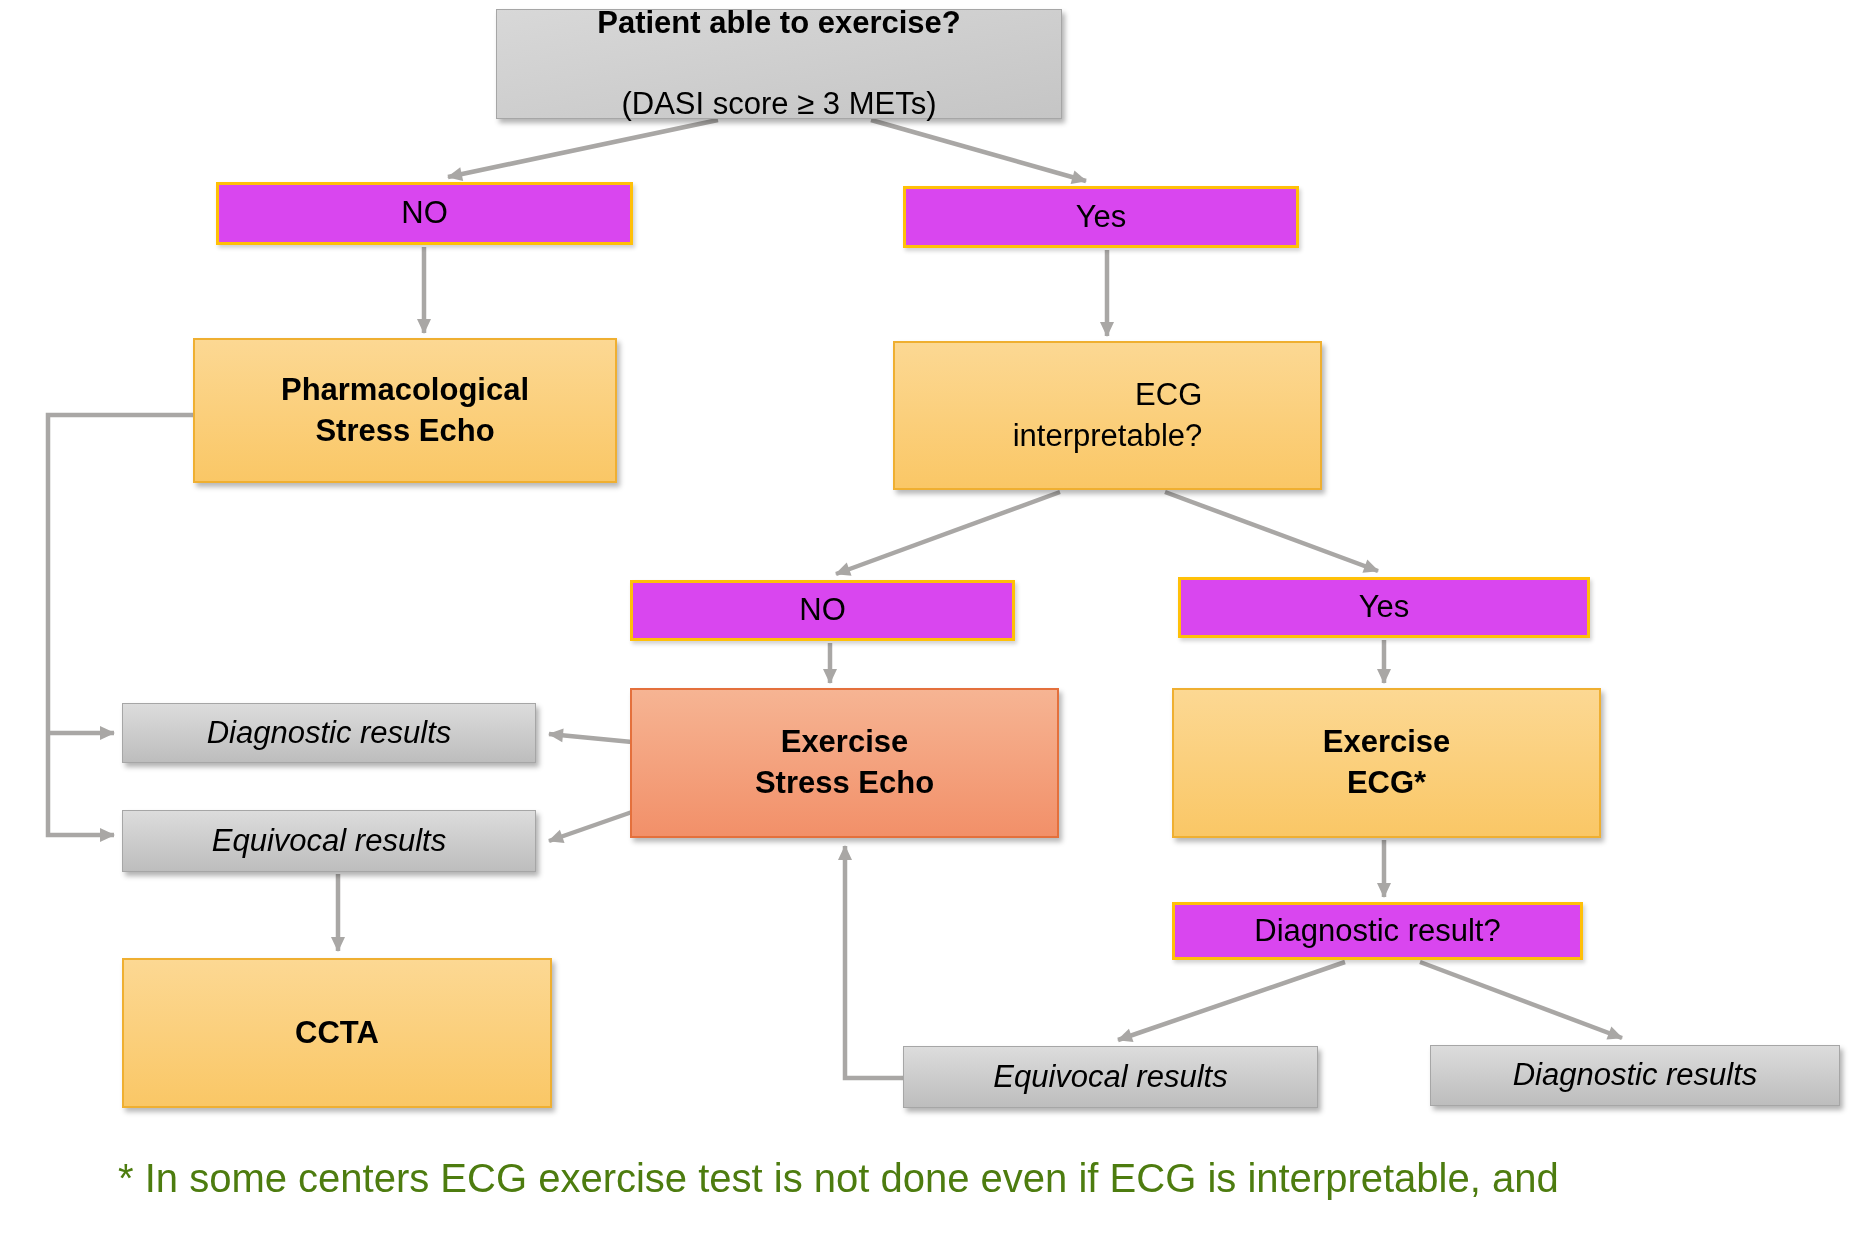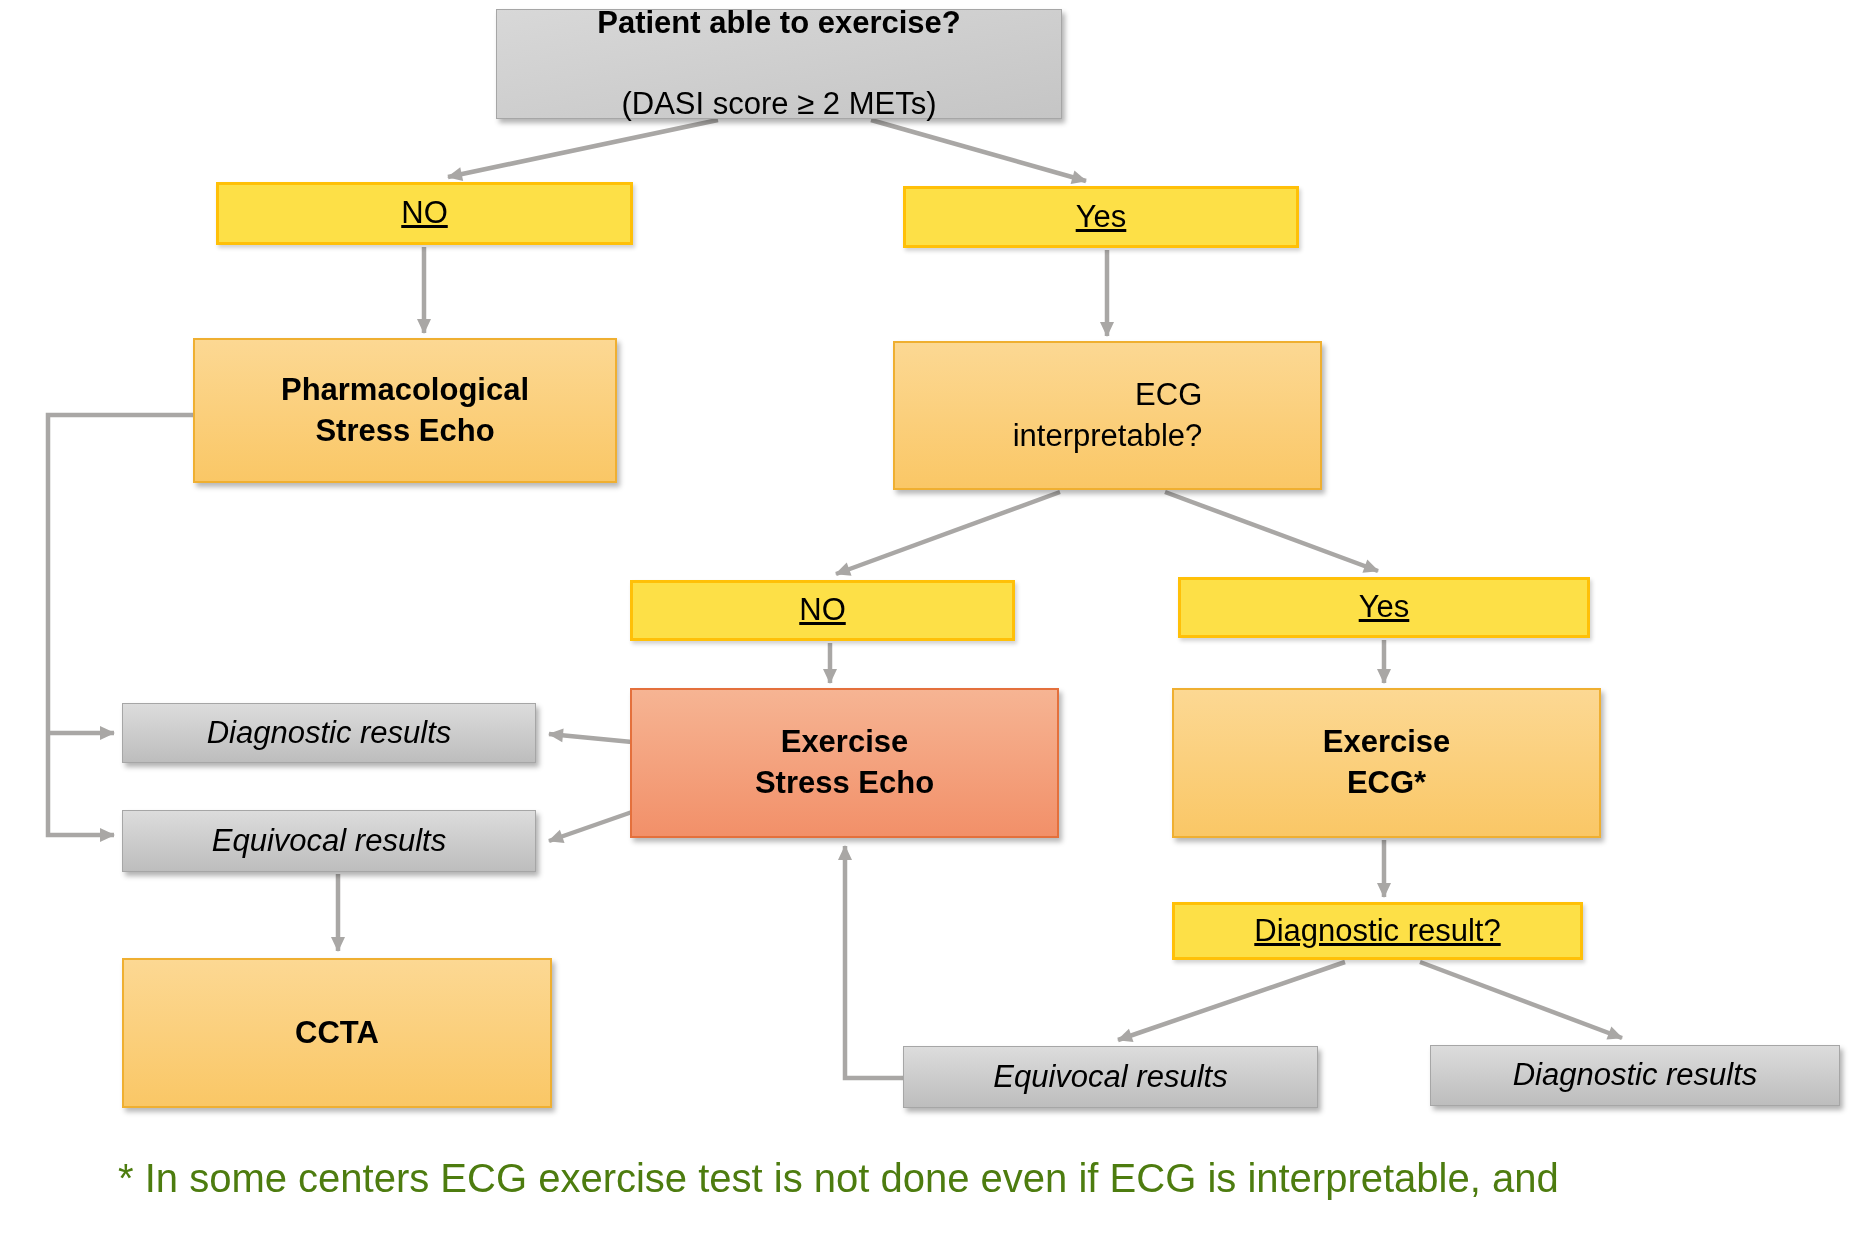--- a/index.html
+++ b/index.html
@@ -56,24 +56,23 @@
     border: 2px solid var(--salmon-border, #E4703C);
     box-shadow: 3px 4px 5px rgba(0,0,0,0.28);
   }
   .graybox {
     background: linear-gradient(180deg, var(--gray-fill-top, #DCDCDC), var(--gray-fill-bottom, #BDBDBD));
     border: 1.5px solid var(--gray-border, #A6A6A6);
     box-shadow: 3px 4px 5px rgba(0,0,0,0.30);
     font-style: italic;
   }
   .white-gold {
-    background: #fde047;
+    background: #d946ef;
     border: 3px solid var(--gold-border, #FFC008);
     box-shadow: 2px 3px 4px rgba(0,0,0,0.18);
-    text-decoration: underline;
   }
   .footnote {
     position: absolute;
     left: 118px;
     top: 1152px;
     width: 1520px;
     font-size: 40px;
     line-height: 1.33;
     white-space: pre-line;
     text-align: left;
@@ -106,21 +105,21 @@
     <line class="arrow" x1="632" y1="812" x2="549" y2="841" marker-end="url(#ah)"></line>
     <line class="arrow" x1="338" y1="874" x2="338" y2="951" marker-end="url(#ah)"></line>
     <polyline class="arrow" points="193,415 48,415 48,835 114,835" marker-end="url(#ah)"></polyline>
     <line class="arrow" x1="48" y1="733" x2="114" y2="733" marker-end="url(#ah)"></line>
     <polyline class="arrow" points="903,1078 845,1078 845,846" marker-end="url(#ah)"></polyline>
   </svg>
 
   <div class="box gray-title" style="left:496px; top:9px; width:566px; height:110px;">
     <div>
       <div class="bold">Patient able to exercise?</div>
-      <div>(DASI score ≥ 2 METs)</div>
+      <div>(DASI score ≥ 3 METs)</div>
     </div>
   </div>
 
   <div class="box white-gold" style="left:216px; top:182px; width:417px; height:63px;">NO</div>
 
   <div class="box white-gold" style="left:903px; top:186px; width:396px; height:62px;">Yes</div>
 
   <div class="box orange bold" style="left:193px; top:338px; width:424px; height:145px;text-align:center;">Pharmacological
 Stress Echo</div>
 

